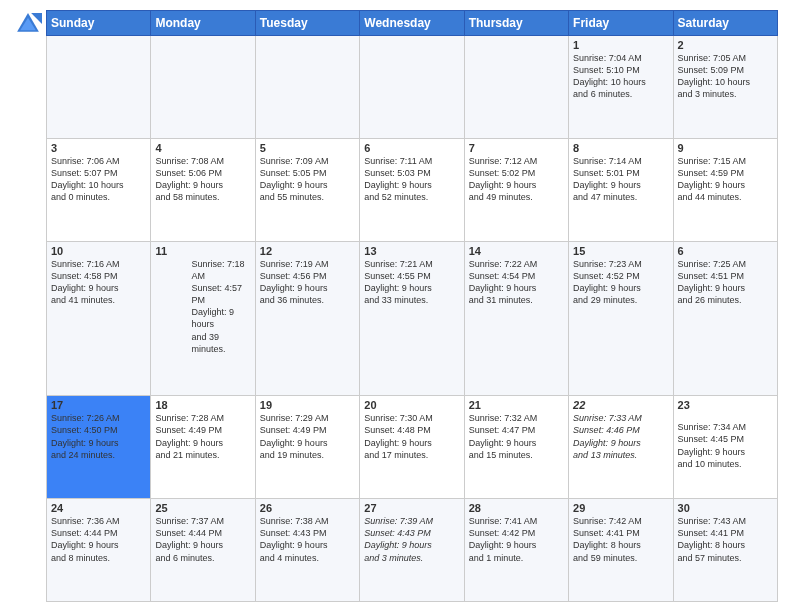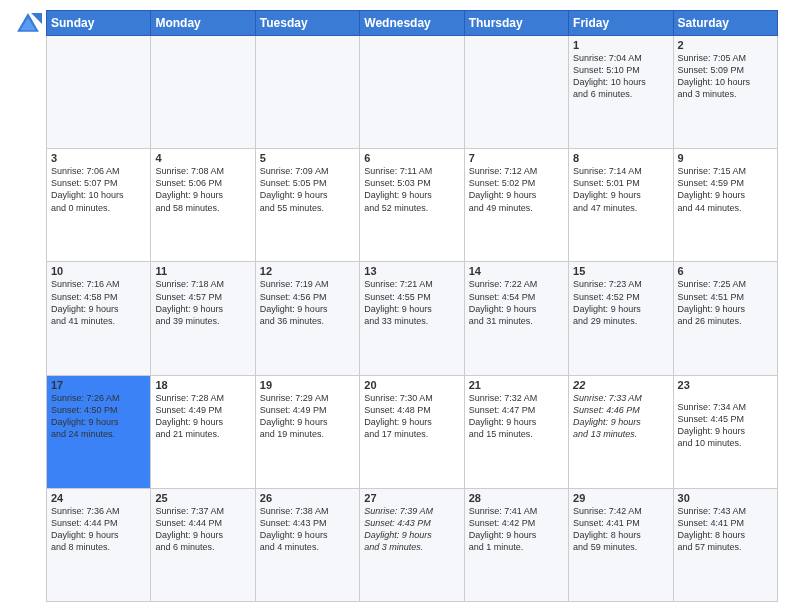--- a/index.html
+++ b/index.html
@@ -215,21 +215,21 @@
         <tr>
           <td style="background: rgb(245, 247, 251);">
             <span class="day-number">10</span>
             <div class="cell-info" style="white-space: pre-line;">Sunrise: 7:16 AM
 Sunset: 4:58 PM
 Daylight: 9 hours
 and 41 minutes.</div>
           </td>
           <td style="background: rgb(245, 247, 251);">
             <span class="day-number">11</span>
-            <div class="cell-info" style="white-space: pre-line;">Sunrise: 7:18 AM
+            <div class="cell-info" style="white-space: pre-line; margin-left: 36px;">Sunrise: 7:18 AM
 Sunset: 4:57 PM
 Daylight: 9 hours
 and 39 minutes.</div>
           </td>
           <td style="background: rgb(245, 247, 251);">
             <span class="day-number">12</span>
             <div class="cell-info" style="white-space: pre-line;">Sunrise: 7:19 AM
 Sunset: 4:56 PM
 Daylight: 9 hours
 and 36 minutes.</div>

